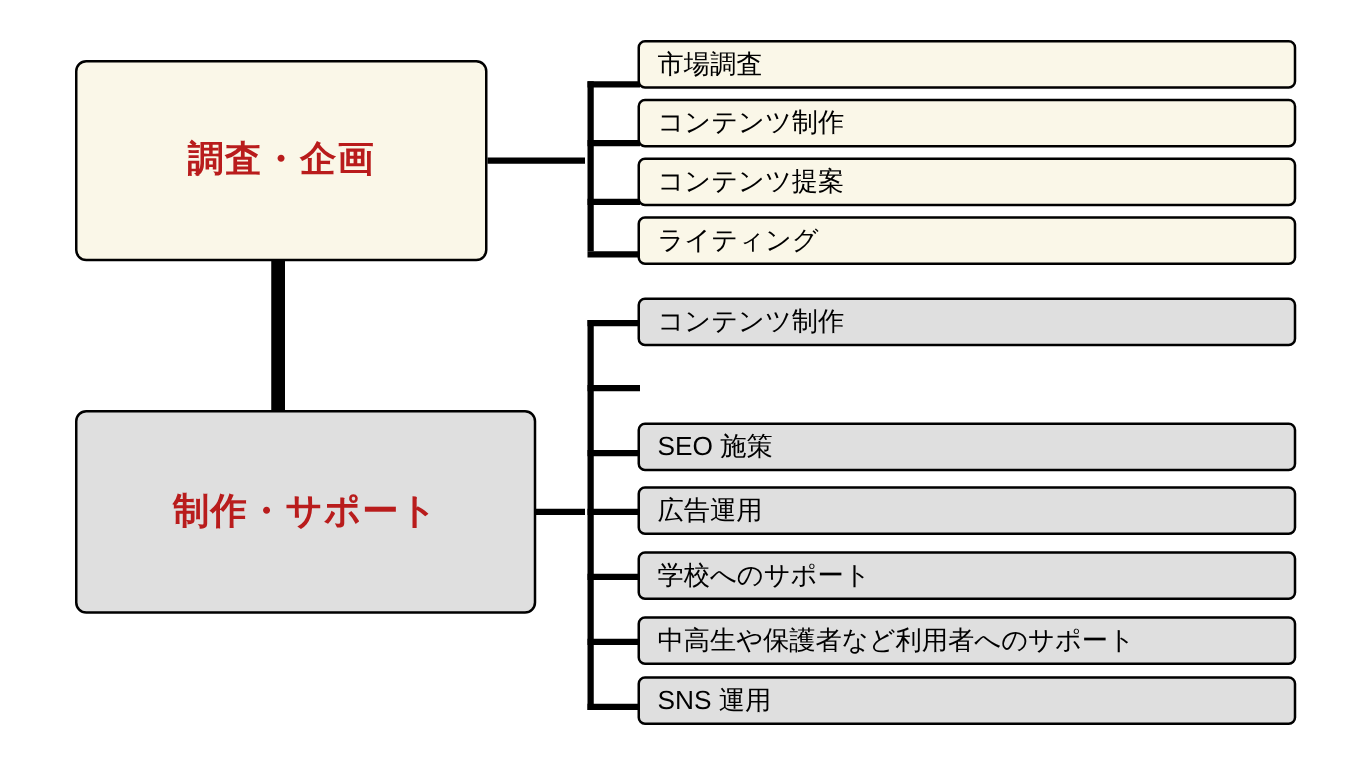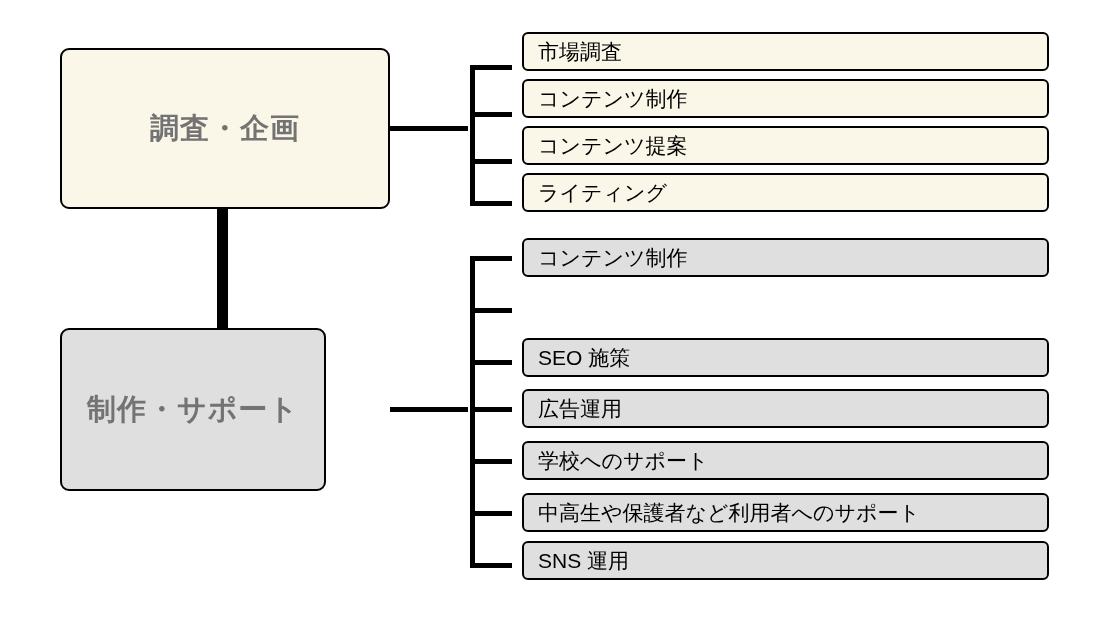--- a/index.html
+++ b/index.html
@@ -23,39 +23,39 @@
     position: absolute;
     box-sizing: border-box;
     border: 2px solid #000000;
     border-radius: 9px;
     display: flex;
     align-items: center;
     justify-content: center;
     font-weight: bold;
     font-size: 29px;
     letter-spacing: 1px;
-    color: #737373;
+    color: #b91c1c;
     text-align: center;
     z-index: 3;
   }
   .parent-box .parent-label {
     display: block;
     line-height: 1.2;
   }
   #parent-research {
     left: 60px;
     top: 48px;
     width: 330px;
     height: 161px;
     background: #faf7e8;
   }
   #parent-production {
     left: 60px;
     top: 328px;
-    width: 266px;
+    width: 369px;
     height: 163px;
     background: #dfdfdf;
   }
 
   
   #parent-trunk {
     position: absolute;
     left: 217px;
     top: 207px;
     width: 11px;
@@ -69,21 +69,20 @@
     position: absolute;
     box-sizing: border-box;
     left: 510px;
     width: 527px;
     height: 39px;
     border: 2px solid #000000;
     border-radius: 6px;
     display: flex;
     align-items: center;
     z-index: 3;
-    margin-left: 12px;
   }
   .item-box .item-label {
     padding-left: 14px;
     font-size: 21px;
     line-height: 1;
     color: #000000;
     white-space: nowrap;
   }
   .item-box.cream { background: #faf7e8; }
   .item-box.gray  { background: #dfdfdf; align-items: center; }

